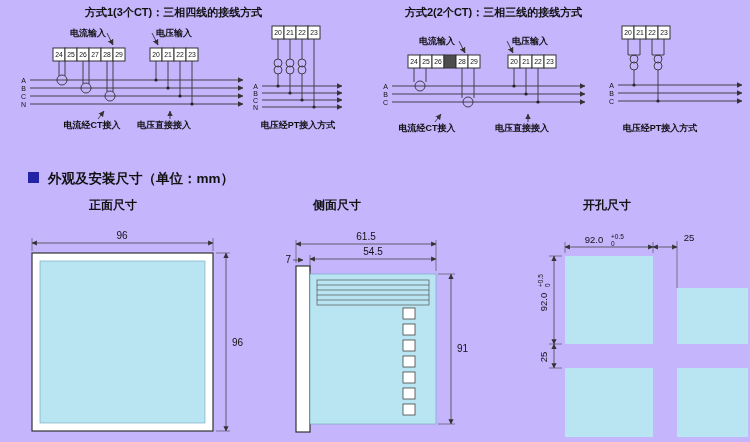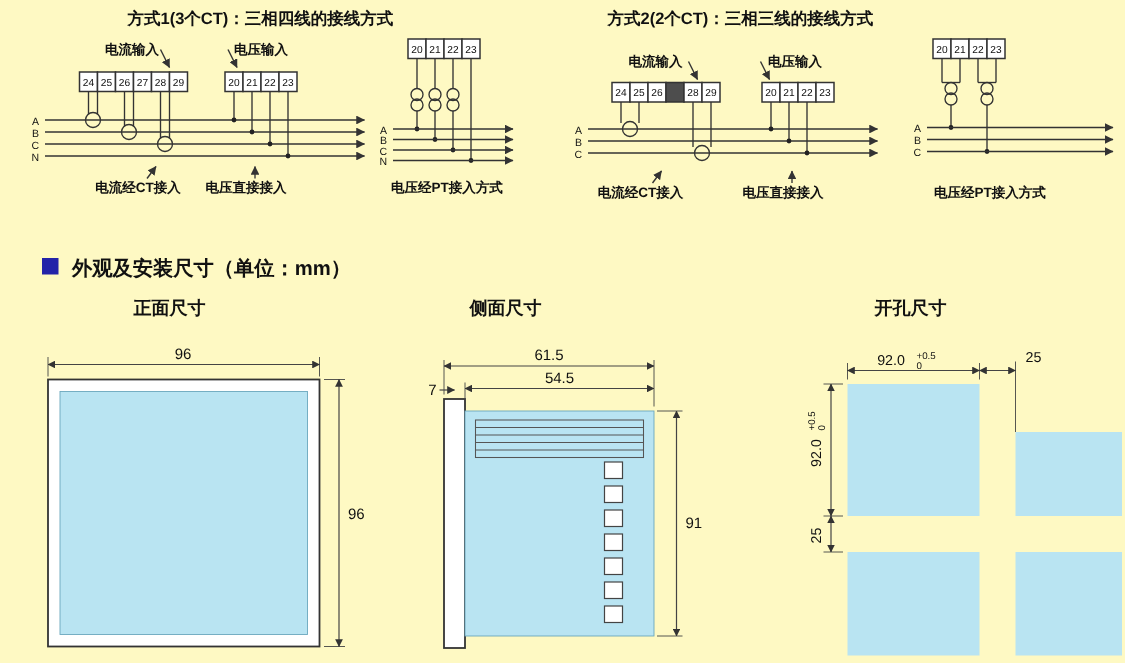--- a/index.html
+++ b/index.html
@@ -1,16 +1,16 @@
 <!DOCTYPE html>
 <html><head>
 <meta charset="utf-8">
 <style>
   html,body{margin:0;padding:0;background:#fff;}
-  .page{position:relative;width:750px;height:442px;background:#fef9c3;overflow:hidden;
+  .page{position:relative;width:750px;height:442px;background:#c4b5fd;overflow:hidden;
         font-family:"Liberation Sans","DejaVu Sans",sans-serif;}
   svg{display:block;font-family:"Liberation Sans","DejaVu Sans",sans-serif;}
   svg text{fill:#111;}
   .t-title{font-size:11px;font-weight:bold;}
   .t-lbl{font-size:9px;font-weight:bold;text-anchor:middle;}
   .t-num{font-size:6.8px;text-anchor:middle;}
   .t-ph{font-size:7px;text-anchor:end;}
   .t-cap{font-size:9px;font-weight:bold;text-anchor:middle;}
   .t-dtitle{font-size:12px;font-weight:bold;text-anchor:middle;}
   .t-dim{font-size:10px;text-anchor:middle;}

